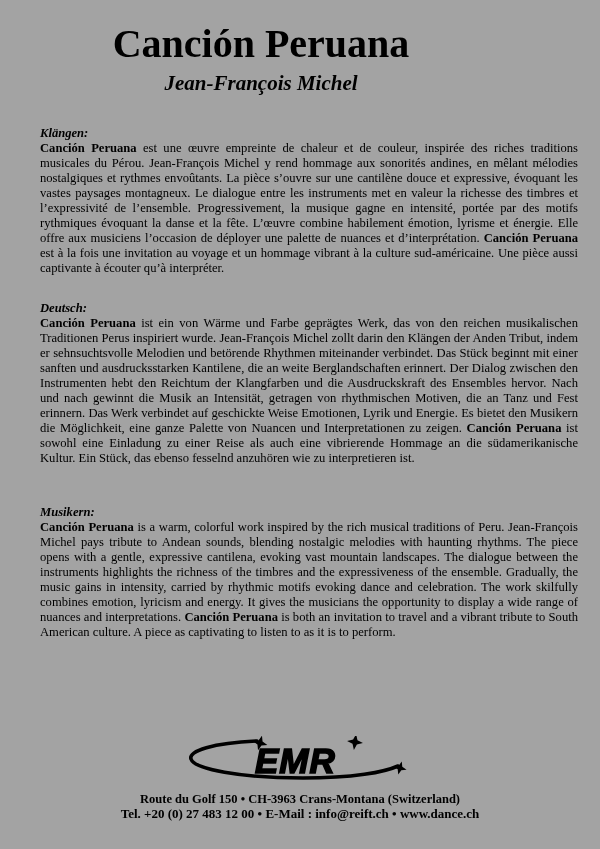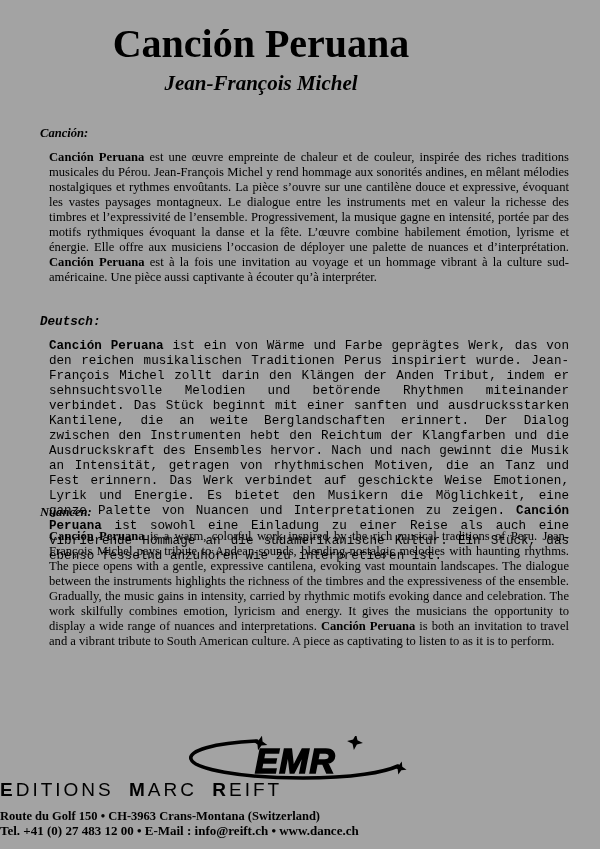--- a/index.html
+++ b/index.html
@@ -23,31 +23,31 @@
   }
   .composer {
     margin:0; font-size:21px; font-weight:bold; font-style:italic;
     line-height:26px; margin-top:2px;
   }
   .section {
     position:absolute; left:40px; width:538px;
     font-size:12.6px; line-height:15px;
   }
   .sec-fr { top:126px; }
-  .sec-de { top:315px;font-family:Liberation Mono, monospace; }
+  .sec-de { top:301px; }
   .sec-en { top:505px; }
   .section-heading {
     font-weight:bold; font-style:italic;
   }
   .section p {
-    margin:9px; text-align:justify;
+    margin:0; text-align:justify;
   }
   .b { font-weight:bold; }
   .footer {
-    position:absolute; top:736px; left:0; width:600px; 
+    position:absolute; top:736px; left:0; width:600px; text-align:center;
   }
   .logo-svg { display:block; margin:0 auto; }
   .publisher-line {
     font-family:"Liberation Sans", sans-serif;
     font-size:19px; line-height:19px; letter-spacing:3px; word-spacing:7px;
     margin-top:-2px;
     white-space:nowrap;
   }
   .publisher-line .heavy { font-weight:bold; }
   .addr {
@@ -62,40 +62,39 @@
 <body>
 
 <div class="page">
 
   <div class="title-block">
     <h1 class="work-title">Canción Peruana</h1>
     <h2 class="composer">Jean-François Michel</h2>
   </div>
 
   <div class="section sec-fr">
-    <div class="section-heading">Canción:</div>
+    <div class="section-heading">Klängen:</div>
     <p><span class="b">Canción Peruana</span><span> est une œuvre empreinte de chaleur et de couleur, inspirée des riches traditions musicales du Pérou. Jean-François Michel y rend hommage aux sonorités andines, en mêlant mélodies nostalgiques et rythmes envoûtants. La pièce s’ouvre sur une cantilène douce et expressive, évoquant les vastes paysages montagneux. Le dialogue entre les instruments met en valeur la richesse des timbres et l’expressivité de l’ensemble. Progressivement, la musique gagne en intensité, portée par des motifs rythmiques évoquant la danse et la fête. L’œuvre combine habilement émotion, lyrisme et énergie. Elle offre aux musiciens l’occasion de déployer une palette de nuances et d’interprétation. </span><span class="b">Canción Peruana</span><span> est à la fois une invitation au voyage et un hommage vibrant à la culture sud-américaine. Une pièce aussi captivante à écouter qu’à interpréter.</span></p>
   </div>
 
   <div class="section sec-de">
     <div class="section-heading">Deutsch:</div>
     <p><span class="b">Canción Peruana</span><span> ist ein von Wärme und Farbe geprägtes Werk, das von den reichen musikalischen Traditionen Perus inspiriert wurde. Jean-François Michel zollt darin den Klängen der Anden Tribut, indem er sehnsuchtsvolle Melodien und betörende Rhythmen miteinander verbindet. Das Stück beginnt mit einer sanften und ausdrucksstarken Kantilene, die an weite Berglandschaften erinnert. Der Dialog zwischen den Instrumenten hebt den Reichtum der Klangfarben und die Ausdruckskraft des Ensembles hervor. Nach und nach gewinnt die Musik an Intensität, getragen von rhythmischen Motiven, die an Tanz und Fest erinnern. Das Werk verbindet auf geschickte Weise Emotionen, Lyrik und Energie. Es bietet den Musikern die Möglichkeit, eine ganze Palette von Nuancen und Interpretationen zu zeigen. </span><span class="b">Canción Peruana</span><span> ist sowohl eine Einladung zu einer Reise als auch eine vibrierende Hommage an die südamerikanische Kultur. Ein Stück, das ebenso fesselnd anzuhören wie zu interpretieren ist.</span></p>
   </div>
 
   <div class="section sec-en">
-    <div class="section-heading">Nuancen:</div>
+    <div class="section-heading">Musikern:</div>
     <p><span class="b">Canción Peruana</span><span> is a warm, colorful work inspired by the rich musical traditions of Peru. Jean-François Michel pays tribute to Andean sounds, blending nostalgic melodies with haunting rhythms. The piece opens with a gentle, expressive cantilena, evoking vast mountain landscapes. The dialogue between the instruments highlights the richness of the timbres and the expressiveness of the ensemble. Gradually, the music gains in intensity, carried by rhythmic motifs evoking dance and celebration. The work skilfully combines emotion, lyricism and energy. It gives the musicians the opportunity to display a wide range of nuances and interpretations. </span><span class="b">Canción Peruana</span><span> is both an invitation to travel and a vibrant tribute to South American culture. A piece as captivating to listen to as it is to perform.</span></p>
   </div>
 
   <div class="footer">
     <svg class="logo-svg" width="230" height="46" viewBox="0 0 230 46">
       <path d="M 72 5 C 28 7, 3 15, 6 23 C 9 33, 55 42, 118 42 C 168 42, 200 36, 213 30" fill="none" stroke="#000" stroke-width="3.6" stroke-linecap="round"></path>
       <text x="70" y="37" font-family="Liberation Sans, sans-serif" font-size="35" font-weight="bold" font-style="italic" letter-spacing="1" fill="#000" stroke="#000" stroke-width="1.6" paint-order="stroke">EMR</text>
       <path transform="translate(75,7) rotate(15) scale(0.95)" d="M0,-8 L2.2,-2.2 L8,0 L2.2,2.2 L0,8 L-2.2,2.2 L-8,0 L-2.2,-2.2 Z" fill="#000"></path>
       <path transform="translate(170,6) rotate(8)" d="M0,-8 L2.2,-2.2 L8,0 L2.2,2.2 L0,8 L-2.2,2.2 L-8,0 L-2.2,-2.2 Z" fill="#000"></path>
       <path transform="translate(215,32) rotate(15) scale(0.85)" d="M0,-8 L2.2,-2.2 L8,0 L2.2,2.2 L0,8 L-2.2,2.2 L-8,0 L-2.2,-2.2 Z" fill="#000"></path>
     </svg>
-    <div class="publisher-line"><span class="heavy">E</span><span>DITIONS</span> <span class="heavy">M</span><span>ARC</span> <span class="heavy">R</span><span>EIFT</span></div>
     <div class="addr">Route du Golf 150 • CH-3963 Crans-Montana (Switzerland)</div>
-    <div class="contact"><span>Tel. +41 (0) 27 483 12 00 • E-Mail : </span><a class="email-link">info@reift.ch</a><span> • www.dance.ch</span></div>
+    <div class="contact"><span>Tel. +20 (0) 27 483 12 00 • E-Mail : </span><a class="email-link">info@reift.ch</a><span> • www.dance.ch</span></div>
   </div>
 
 </div>
 
 </body></html>

